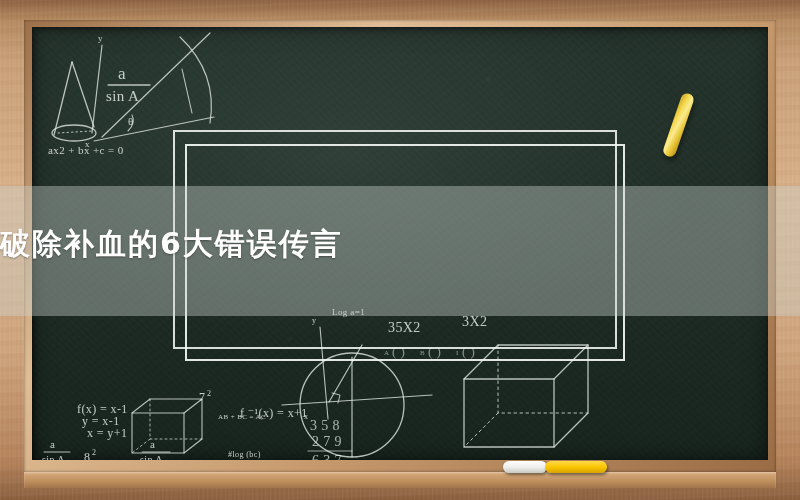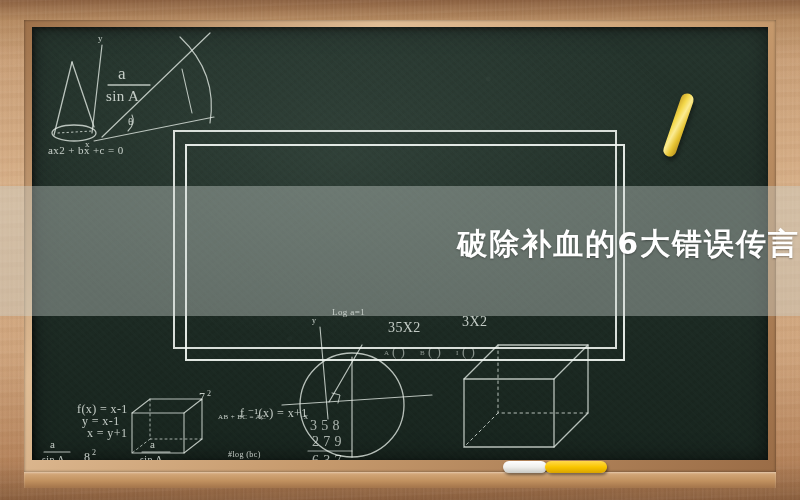--- a/index.html
+++ b/index.html
@@ -55,21 +55,21 @@
       opacity:.82;letter-spacing:.4px;}
   .cl{stroke:#e4ece6;fill:none;opacity:.78;stroke-linecap:round;stroke-linejoin:round;}
 
   
   .rectA{position:absolute;left:141px;top:103px;width:440px;height:215px;
     border:2px solid rgba(242,247,243,.88);}
   .rectB{position:absolute;left:153px;top:117px;width:436px;height:213px;
     border:2px solid rgba(242,247,243,.92);}
 
   
-  .headline{position:absolute;left:0;right:0;top:229px;text-align:right;
+  .headline{position:absolute;left:0;right:0;top:229px;text-align:left;
     font-size:30px;line-height:1;color:#ffffff;font-weight:700;
     letter-spacing:2px;
     text-shadow:0 1px 2px rgba(0,0,0,.35);
     font-family:"DejaVu Sans","Liberation Sans",sans-serif;}
 
   
   .band{position:absolute;left:0;right:0;top:186px;height:130px;
     background:rgba(205,212,208,.40);pointer-events:none;}
 
   

